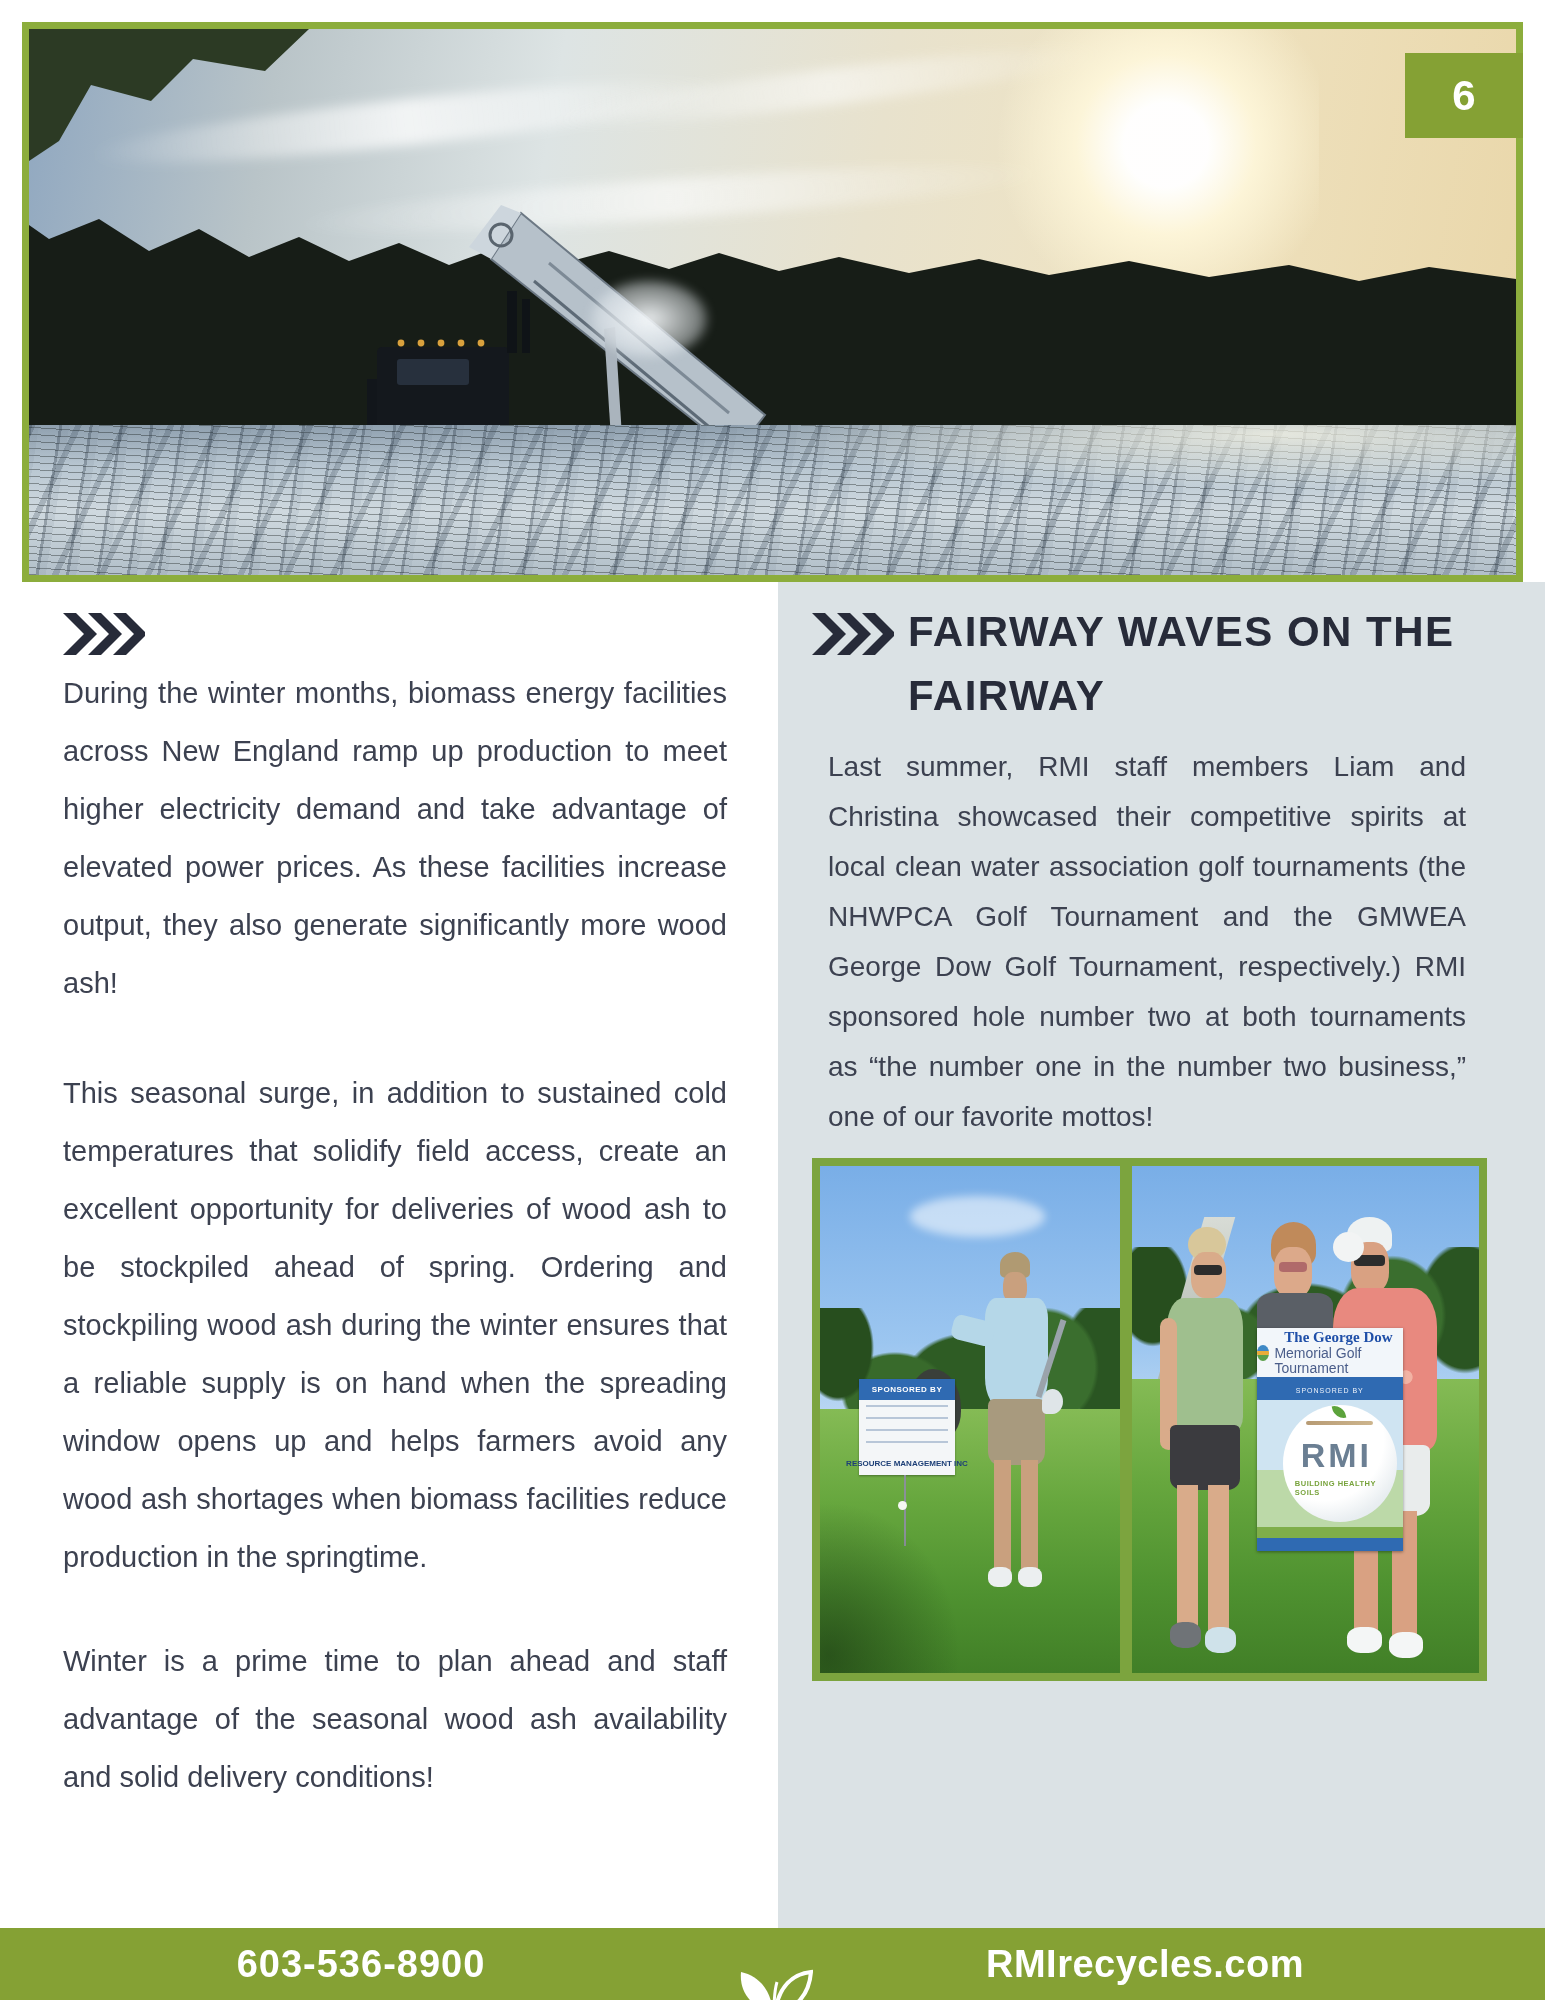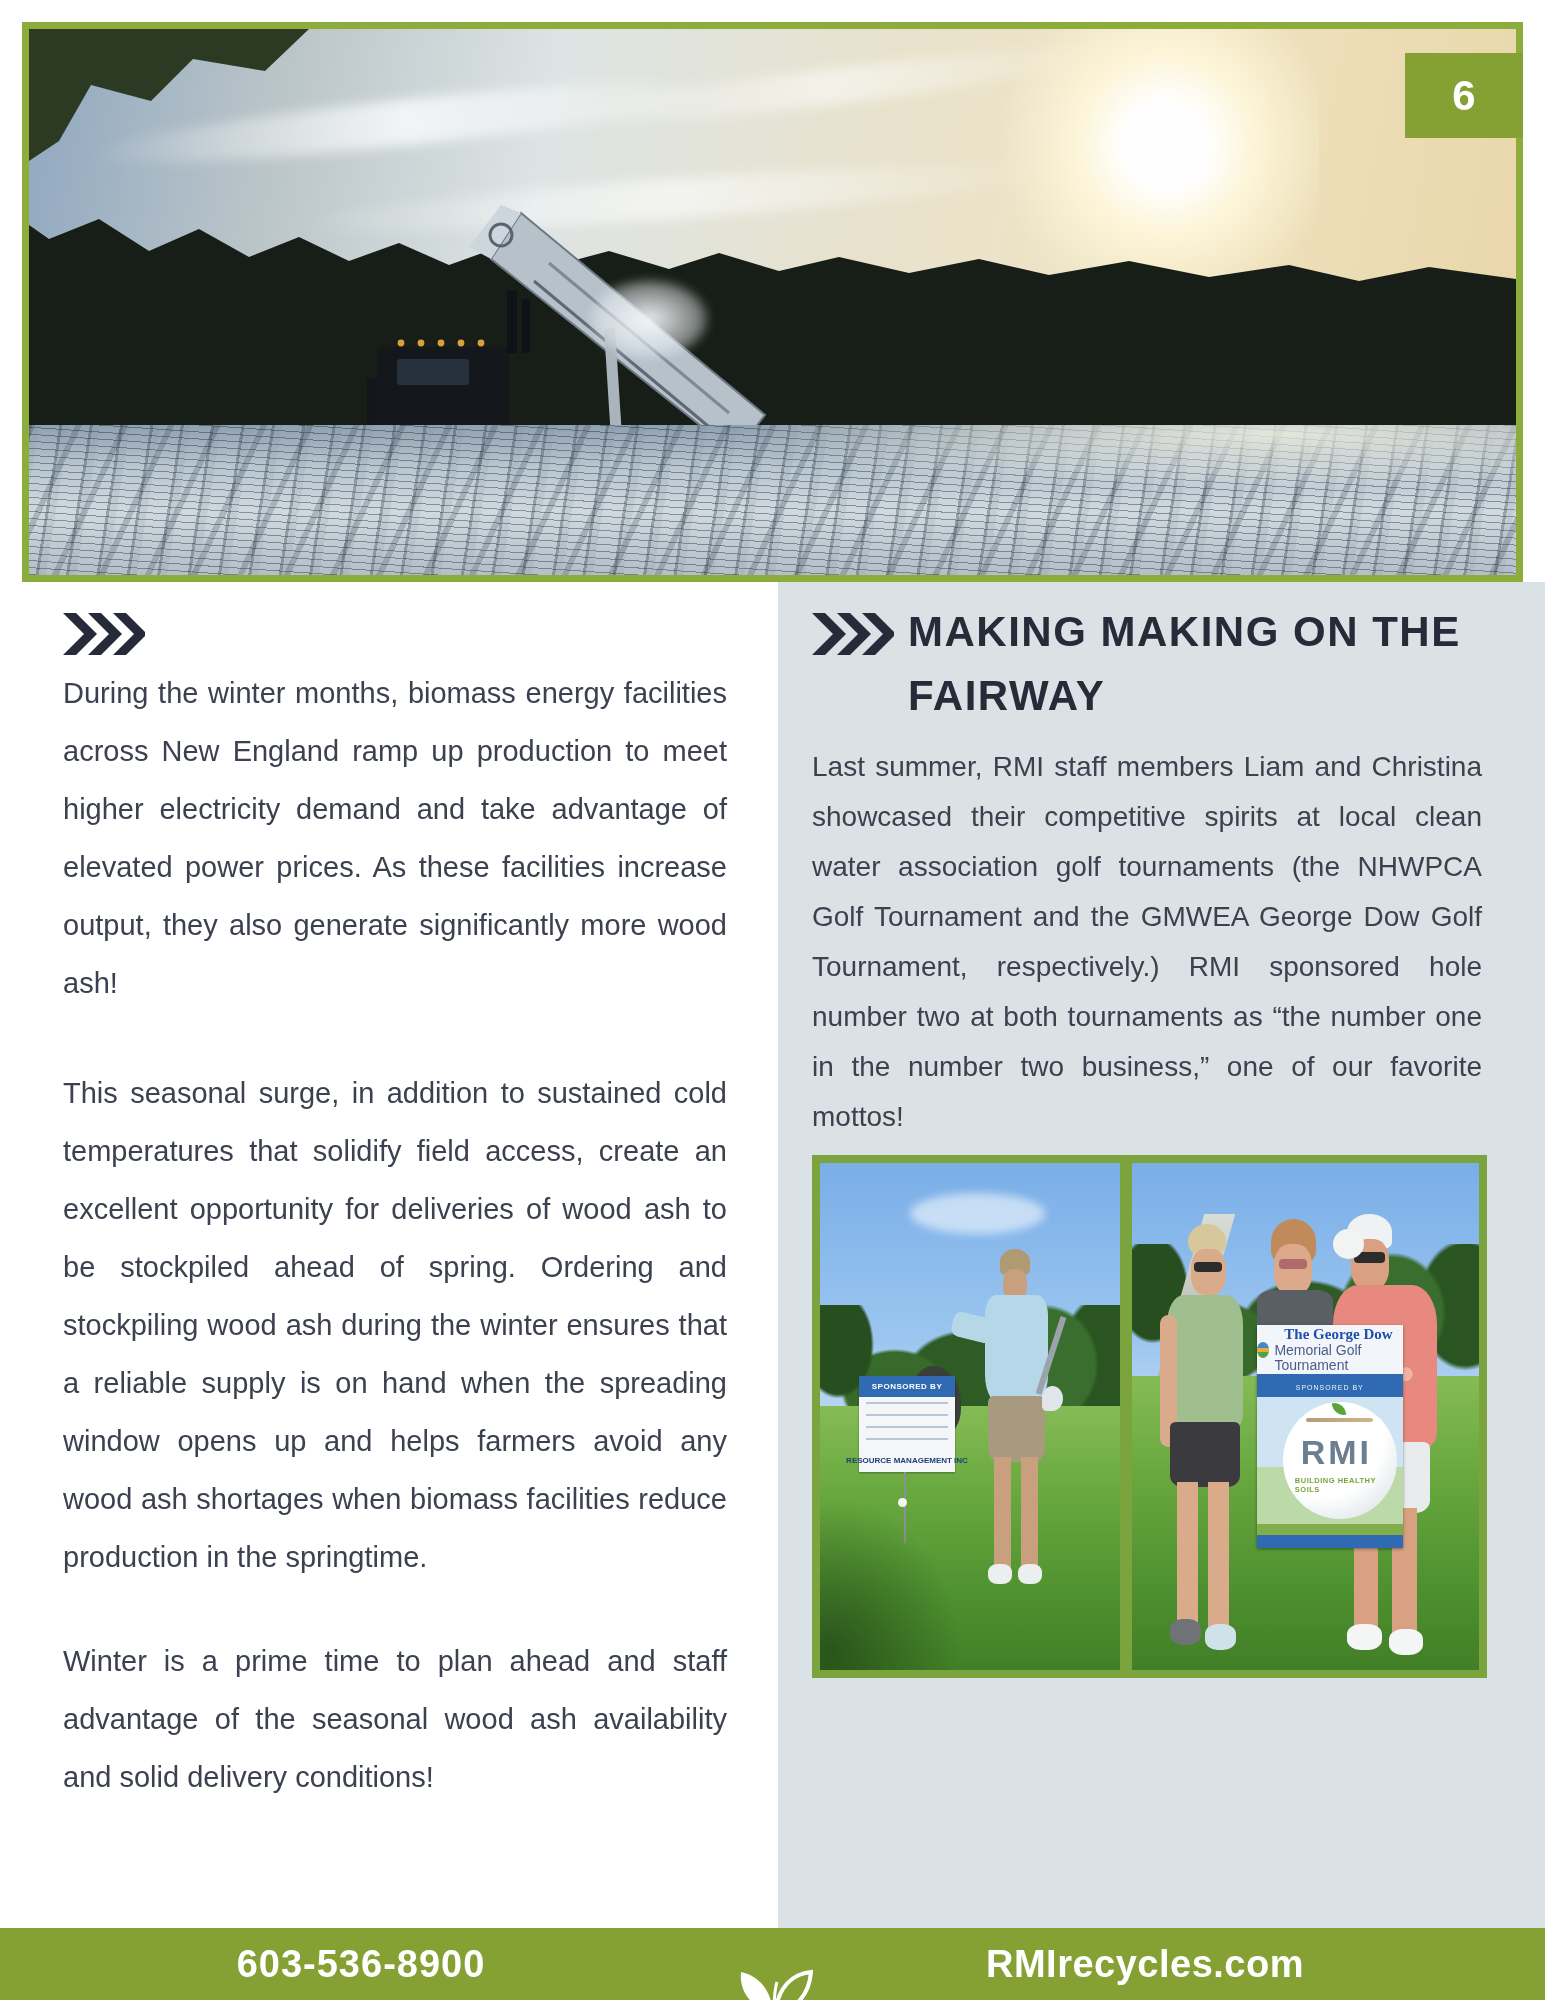--- a/index.html
+++ b/index.html
@@ -40,21 +40,21 @@
   .heading-row{display:flex;align-items:flex-start;}
   .chevrons{flex:0 0 auto;margin-top:12px;}
   h2.article-title{margin:0 0 0 14px;color:#272b39;font-size:42px;line-height:64px;font-weight:bold;}
   .col-left h2.article-title{width:480px;letter-spacing:.5px;}
   .col-right h2.article-title{width:560px;letter-spacing:1.5px;}
 
   .body-copy{color:#3c4150;text-align:justify;}
   .col-left .body-copy{font-size:29px;line-height:58px;width:664px;}
   .col-right .body-copy{font-size:28px;line-height:50px;width:670px;}
   .col-left p{margin:0;}
-  .col-right p{margin:0;}
+  .col-right p{margin:16px;}
   .col-left p.p1{margin-top:8px;}
   .col-left p.p2{margin-top:52px;}
   .col-left p.p3{margin-top:46px;}
   .col-right p.p1{margin-top:14px;}
   .col-right p.p2{margin-top:15px;}
 
   
   .photo-frame{margin-top:13px;width:675px;height:523px;box-sizing:border-box;background:#7ca43e;
         border:8px solid #7ca43e;display:flex;gap:12px;}
   .photo{position:relative;overflow:hidden;height:100%;}
@@ -189,21 +189,21 @@
       </div>
     </div>
 
     <div class="col-right">
       <div class="heading-row">
         <svg class="chevrons" width="82" height="44" viewBox="0 0 82 44">
           <path d="M0,1 h13 l21,21 -21,21 h-13 l21,-21 z" fill="#272b39"></path>
           <path d="M25,1 h13 l21,21 -21,21 h-13 l21,-21 z" fill="#272b39"></path>
           <path d="M50,1 h13 l21,21 -21,21 h-13 l21,-21 z" fill="#272b39"></path>
         </svg>
-        <h2 class="article-title">MAKING MAKING ON THE FAIRWAY</h2>
+        <h2 class="article-title">FAIRWAY WAVES ON THE FAIRWAY</h2>
       </div>
       <div class="body-copy">
         <p class="p1">Last summer, RMI staff members Liam and Christina showcased their competitive spirits at local clean water association golf tournaments (the NHWPCA Golf Tournament and the GMWEA George Dow Golf Tournament, respectively.) RMI sponsored hole number two at both tournaments as “the number one in the number two business,” one of our favorite mottos!</p>
       </div>
 
       <div class="photo-frame">
 
         <div class="photo left">
           <div class="ph-sky"></div>
           <div class="ph-cloud" style="left:30%;top:6%;width:45%;height:8%;"></div>

